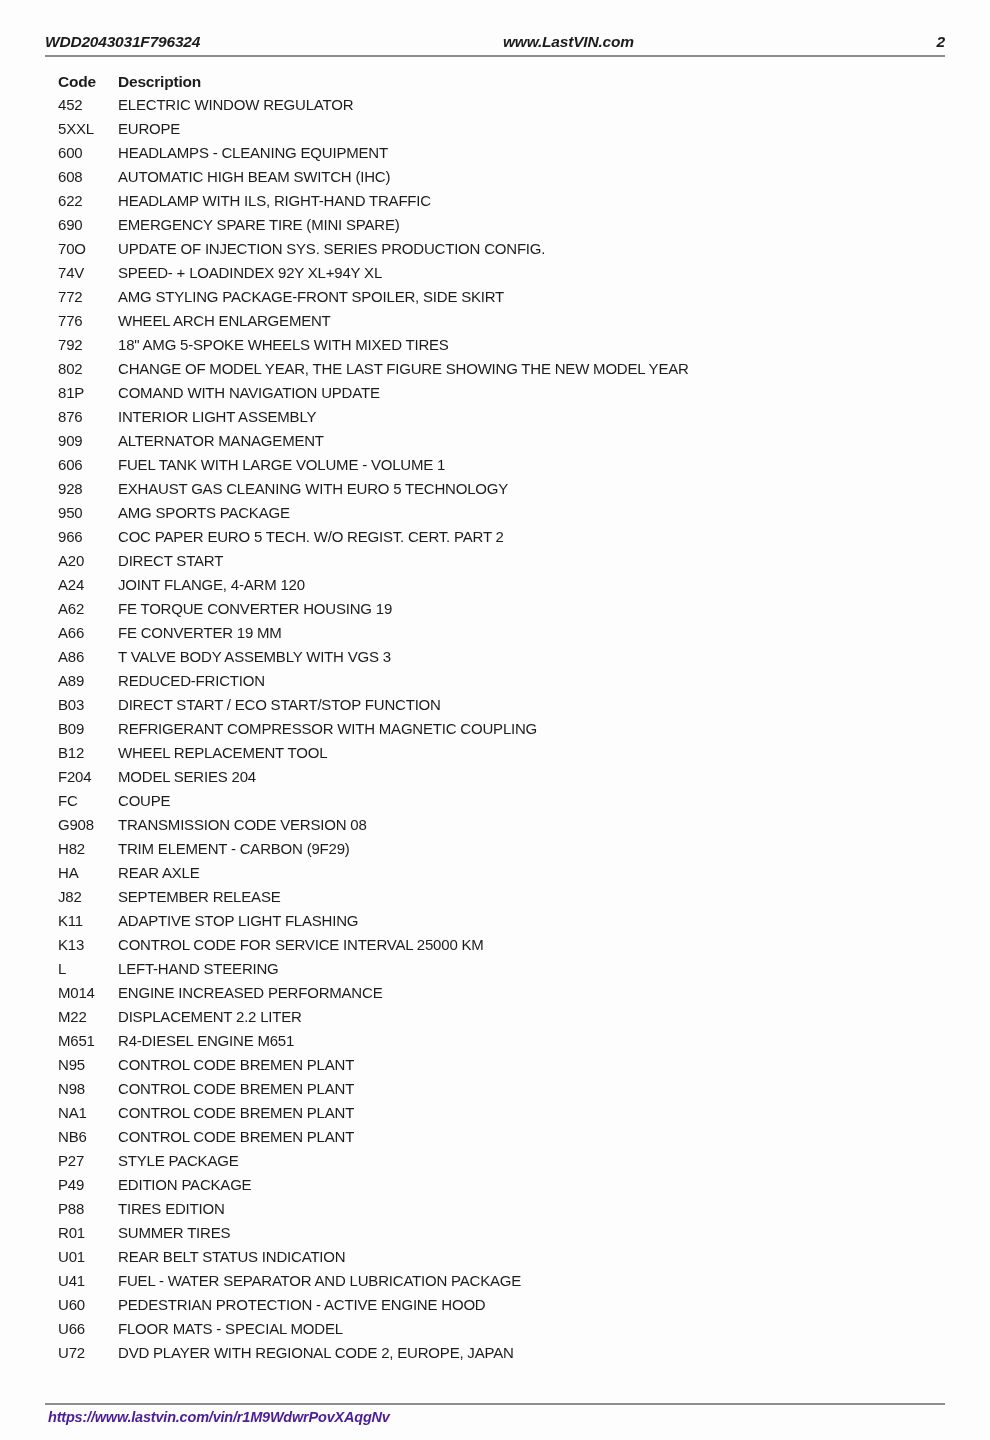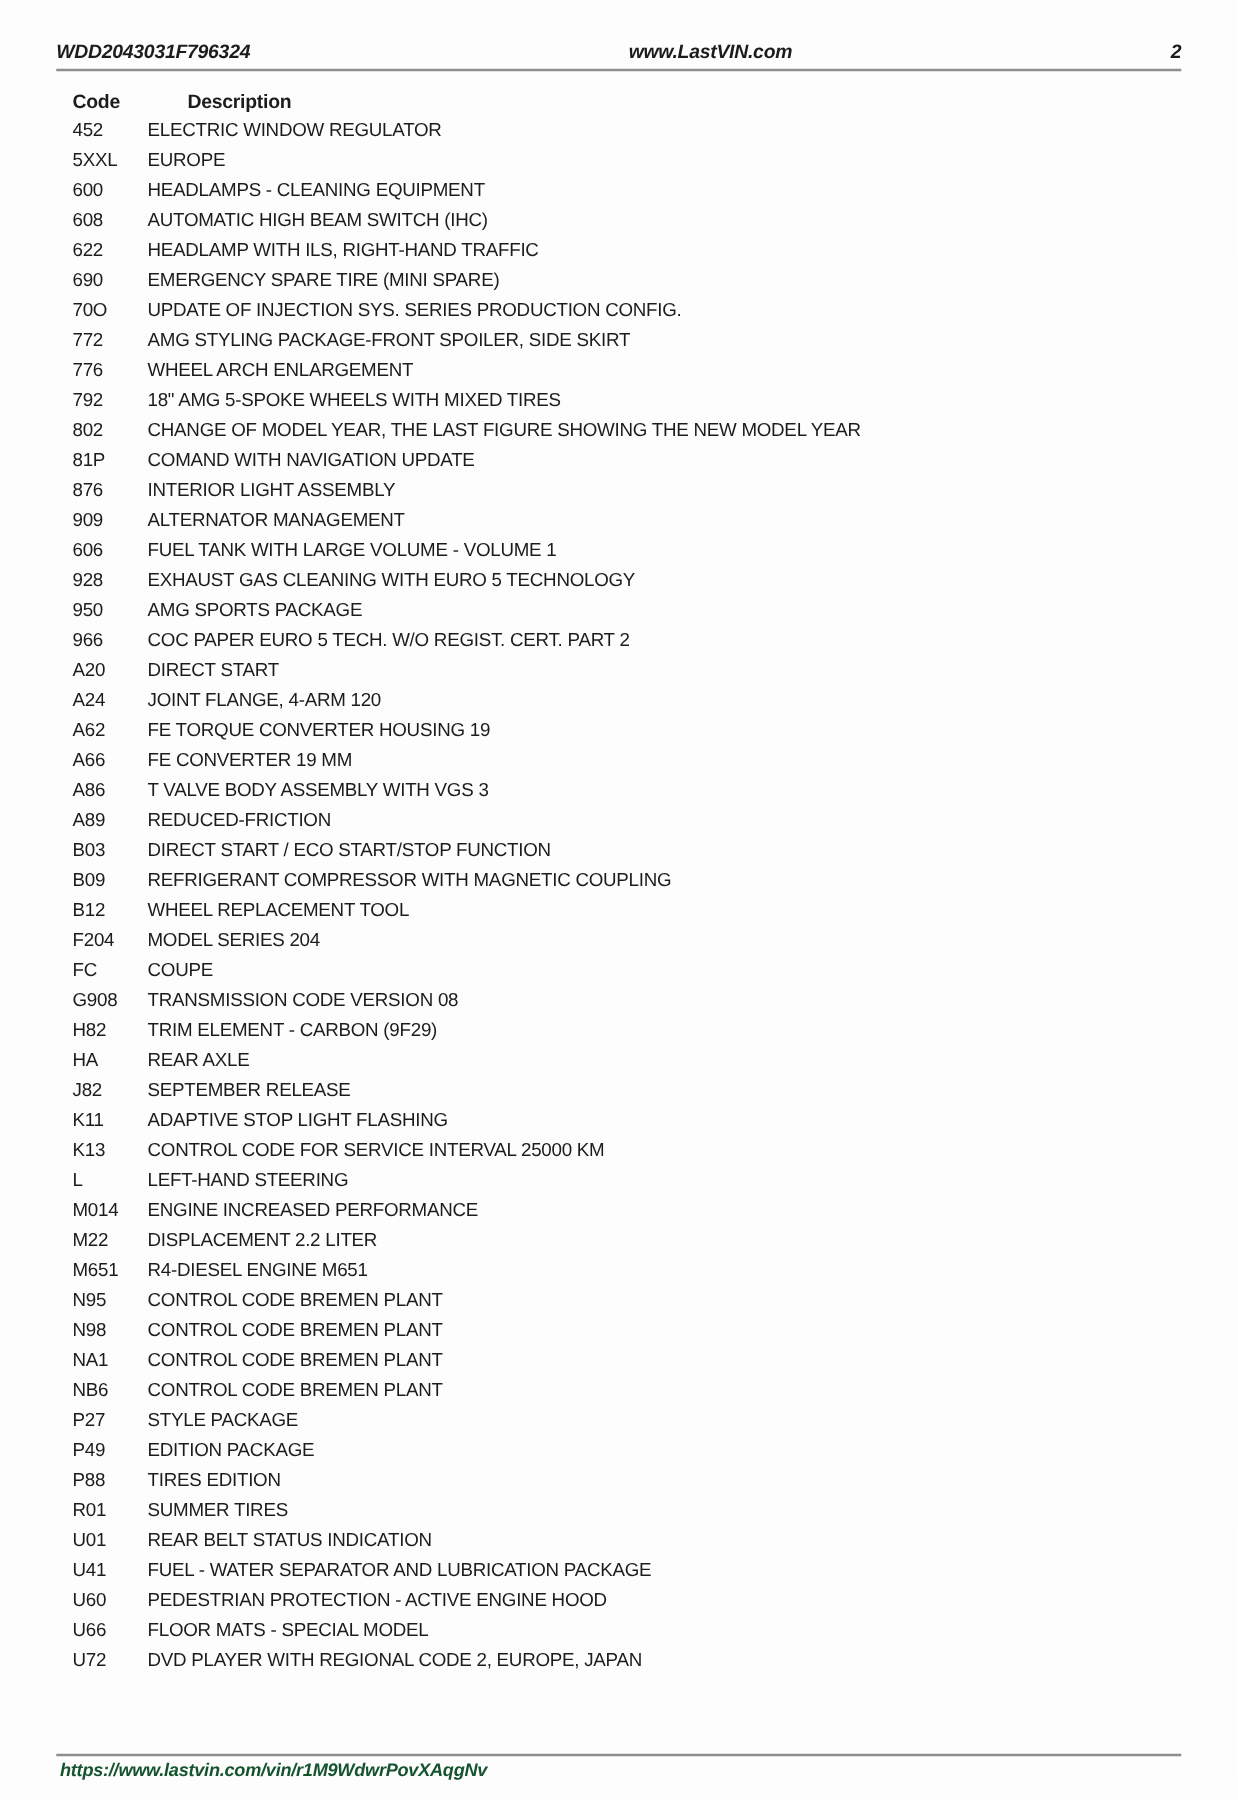--- a/index.html
+++ b/index.html
@@ -29,21 +29,20 @@
     height: 2px;
     background: #8e8e8e;
   }
   .table-header {
     position: absolute;
     top: 73px; left: 58px; right: 40px;
     display: flex;
     font-weight: bold;
     font-size: 15.5px;
     letter-spacing: -0.2px;
-    gap: 32px;
   }
   .table-header .code-col { width: 60px; flex: 0 0 60px; }
   .rows {
     position: absolute;
     top: 93px; left: 58px; right: 40px;
     font-size: 15px;
     letter-spacing: -0.2px;
   }
   .row {
     display: flex;
@@ -59,21 +58,21 @@
     height: 2px;
     background: #8e8e8e;
   }
   .doc-footer {
     position: absolute;
     top: 1409px; left: 48px;
     font-weight: bold;
     font-style: italic;
     font-size: 14.5px;
     letter-spacing: -0.2px;
-    color: #14532d;
+    color: #4c1d95;
     text-decoration: none;
   }
 </style>
 </head>
 <body>
 
 <div class="page">
 
   <div class="doc-header">
     <span>WDD2043031F796324</span>
@@ -110,20 +109,24 @@
       </div>
       <div class="row">
         <span class="code">690</span>
         <span class="desc">EMERGENCY SPARE TIRE (MINI SPARE)</span>
       </div>
       <div class="row">
         <span class="code">70O</span>
         <span class="desc">UPDATE OF INJECTION SYS. SERIES PRODUCTION CONFIG.</span>
       </div>
       <div class="row">
+        <span class="code">74V</span>
+        <span class="desc">SPEED- + LOADINDEX 92Y XL+94Y XL</span>
+      </div>
+      <div class="row">
         <span class="code">772</span>
         <span class="desc">AMG STYLING PACKAGE-FRONT SPOILER, SIDE SKIRT</span>
       </div>
       <div class="row">
         <span class="code">776</span>
         <span class="desc">WHEEL ARCH ENLARGEMENT</span>
       </div>
       <div class="row">
         <span class="code">792</span>
         <span class="desc">18" AMG 5-SPOKE WHEELS WITH MIXED TIRES</span>

